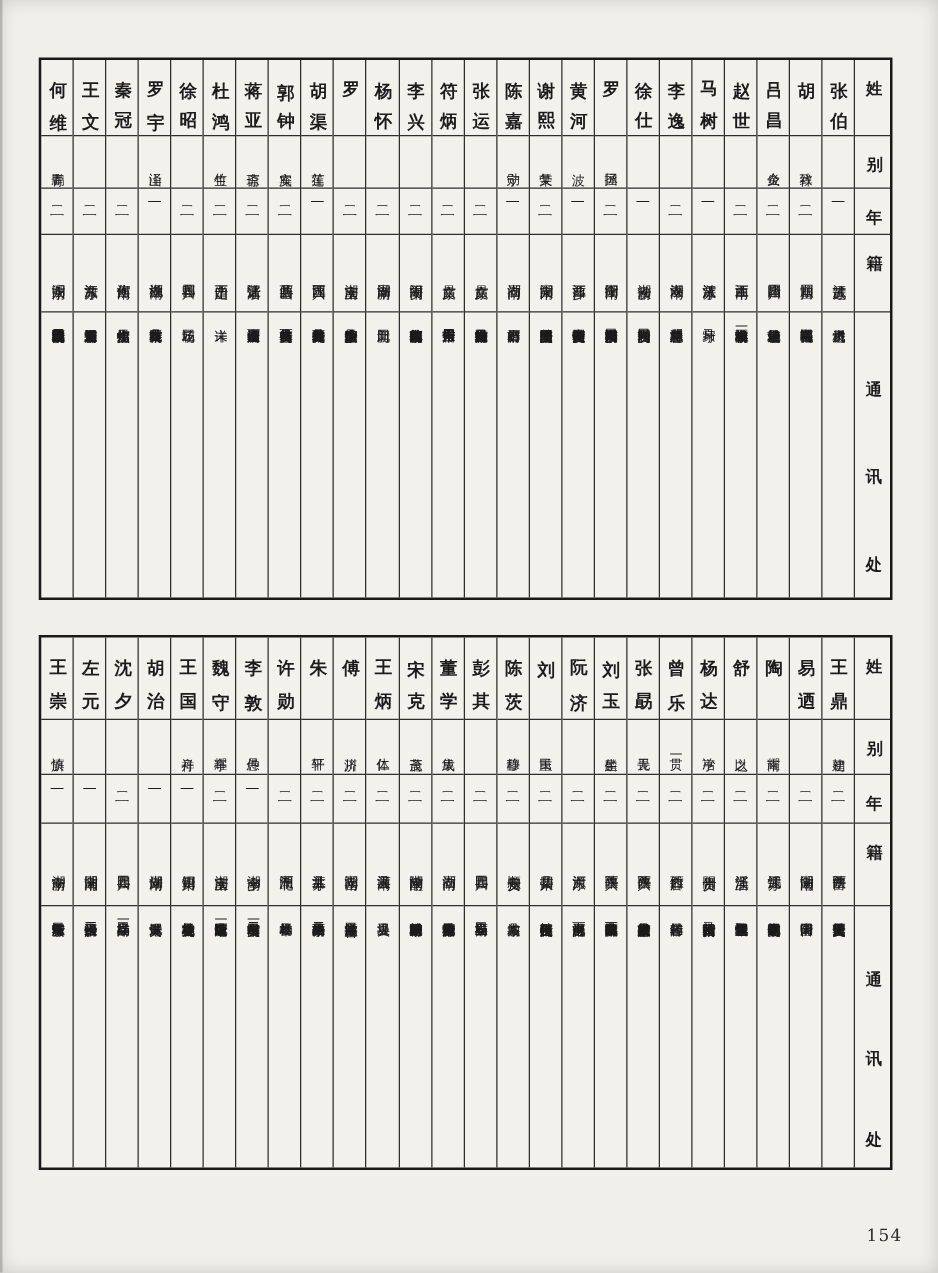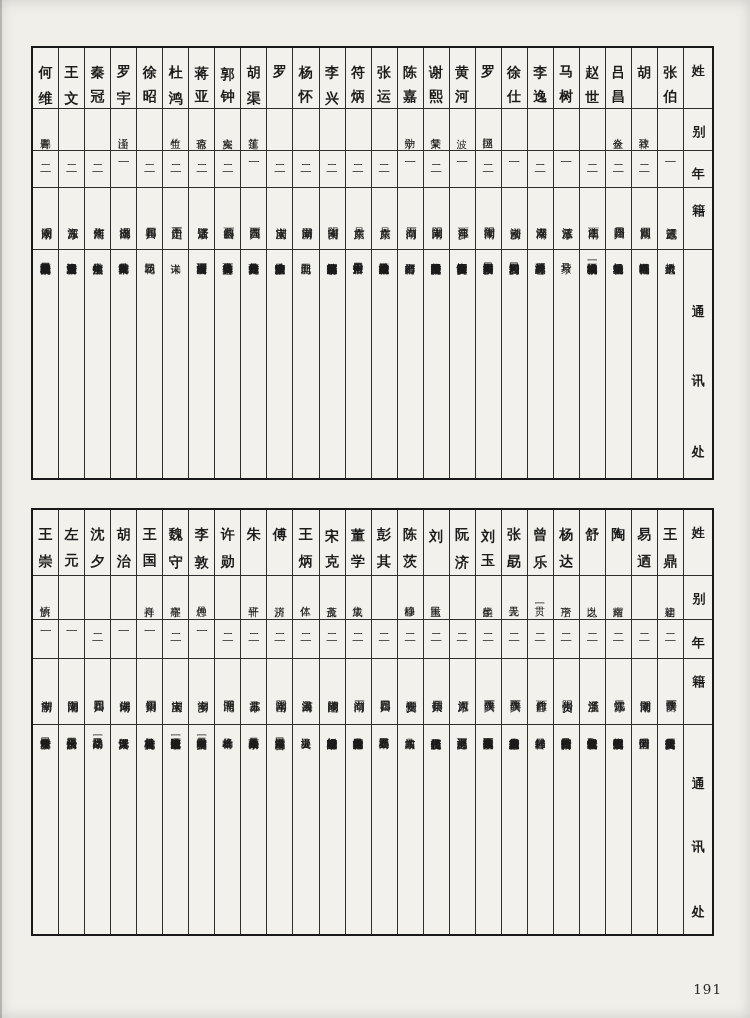--- a/index.html
+++ b/index.html
@@ -938,14 +938,14 @@
       </div>
       <div class="cell c-origin">
         <span class="vtext">湖南新宁</span>
       </div>
       <div class="cell c-contact">
         <span class="vtext">新宁冻江口李奇美号转</span>
       </div>
     </div>
   </div>
 
-<div class="page-number">191</div>
+<div class="page-number">154</div>
 <div class="vignette"></div>
 
 </body></html>

